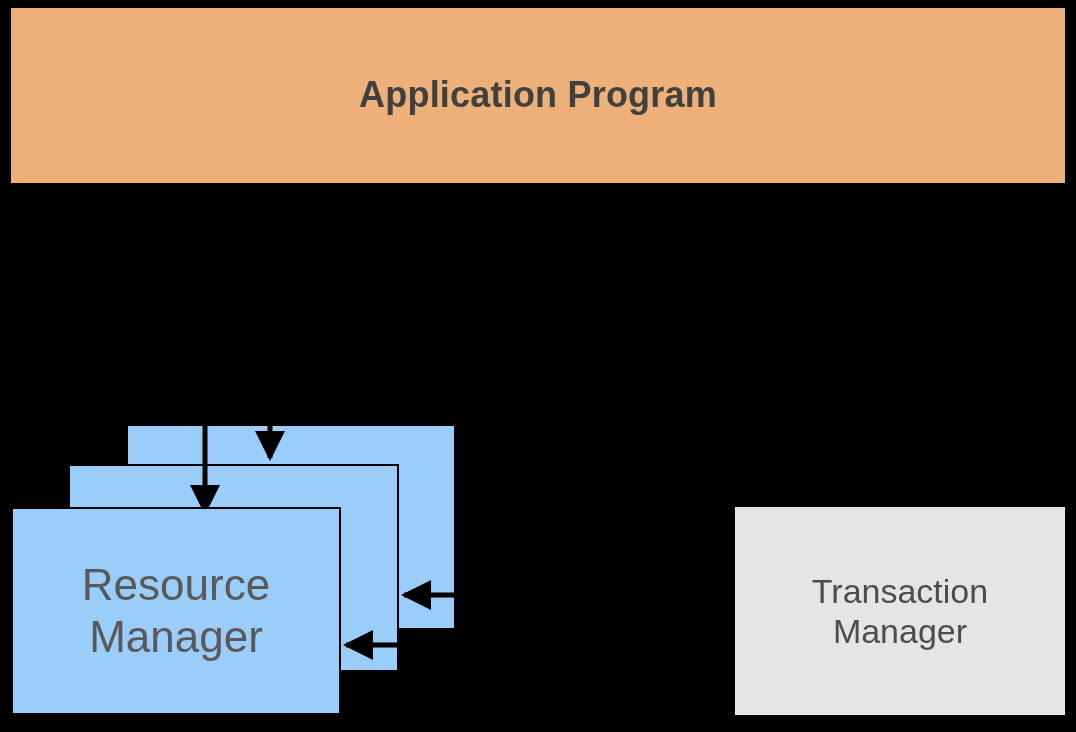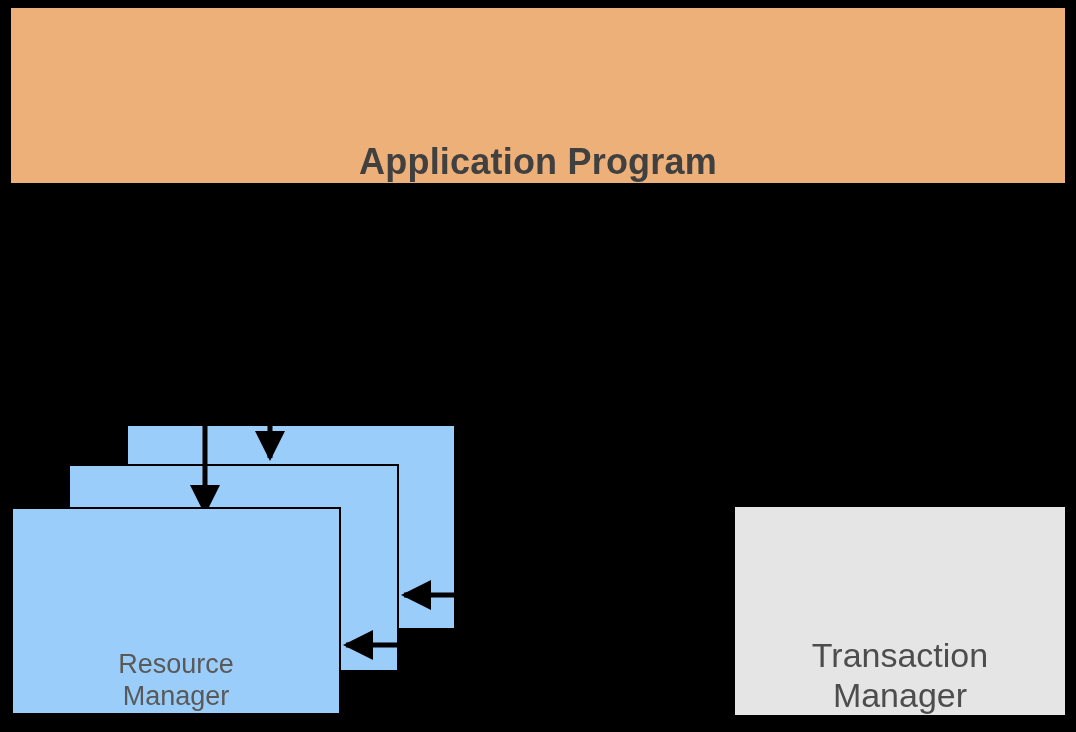--- a/index.html
+++ b/index.html
@@ -7,41 +7,41 @@
     position:relative;
     width:1076px;height:732px;
     background:#000000;
     overflow:hidden;
     font-family:"Liberation Sans", sans-serif;
   }
   .box{
     position:absolute;
     box-sizing:border-box;
     display:flex;
-    align-items:flex-end;
+    align-items:center;
     justify-content:center;
     text-align:center;
     line-height:1.18;
     color:#4d4d4d;
     white-space:pre-line;
   }
   
   #app-program{
     left:11px;top:8px;width:1054px;height:175px;
     background:#edb078;
     font-size:36px;
     font-weight:bold;
     color:#404040;
     letter-spacing:0.2px;
   }
   
   .rm{
     background:#9bcdfb;
     border:2px solid #000000;
-    font-size:27px;
+    font-size:44px;
     color:#595959;
   }
   #rm-back{  left:126px; top:424px; width:330px; height:206px; }
   #rm-mid{   left:68px;  top:464px; width:331px; height:208px; }
   #rm-front{ left:11px;  top:507px; width:330px; height:208px; }
   
   #txn-manager{
     left:735px;top:507px;width:330px;height:208px;
     background:#e5e5e5;
     font-size:34px;

